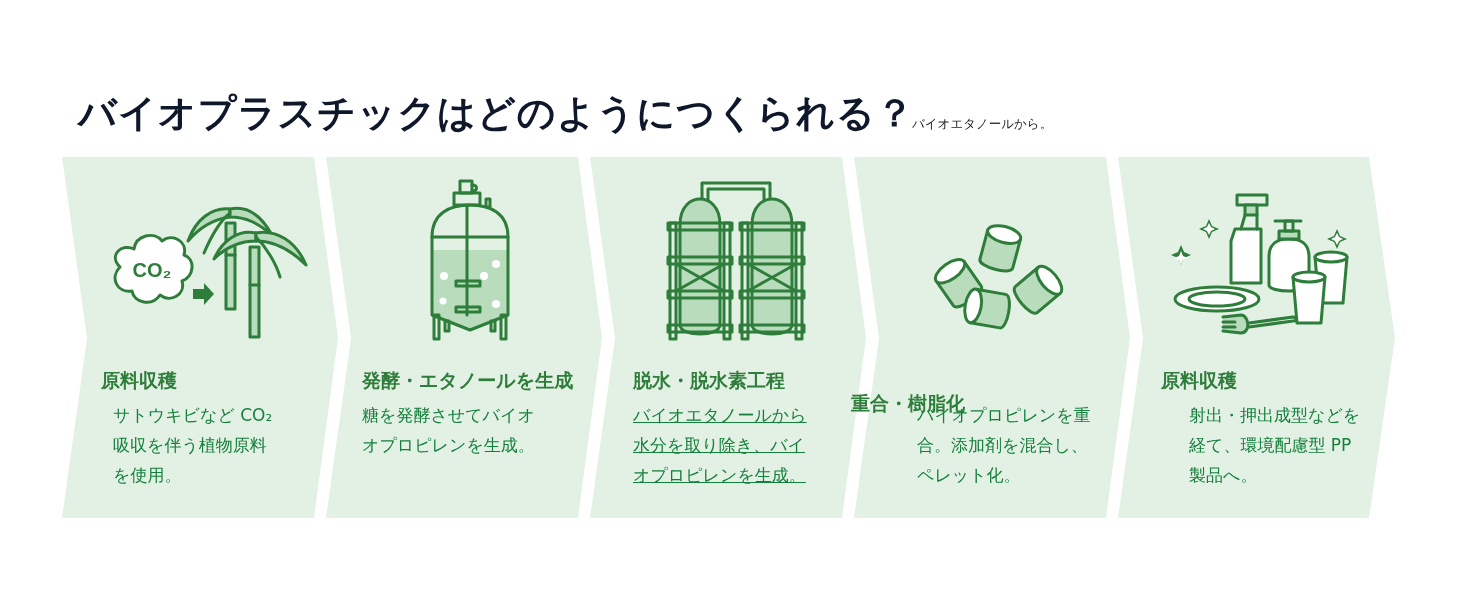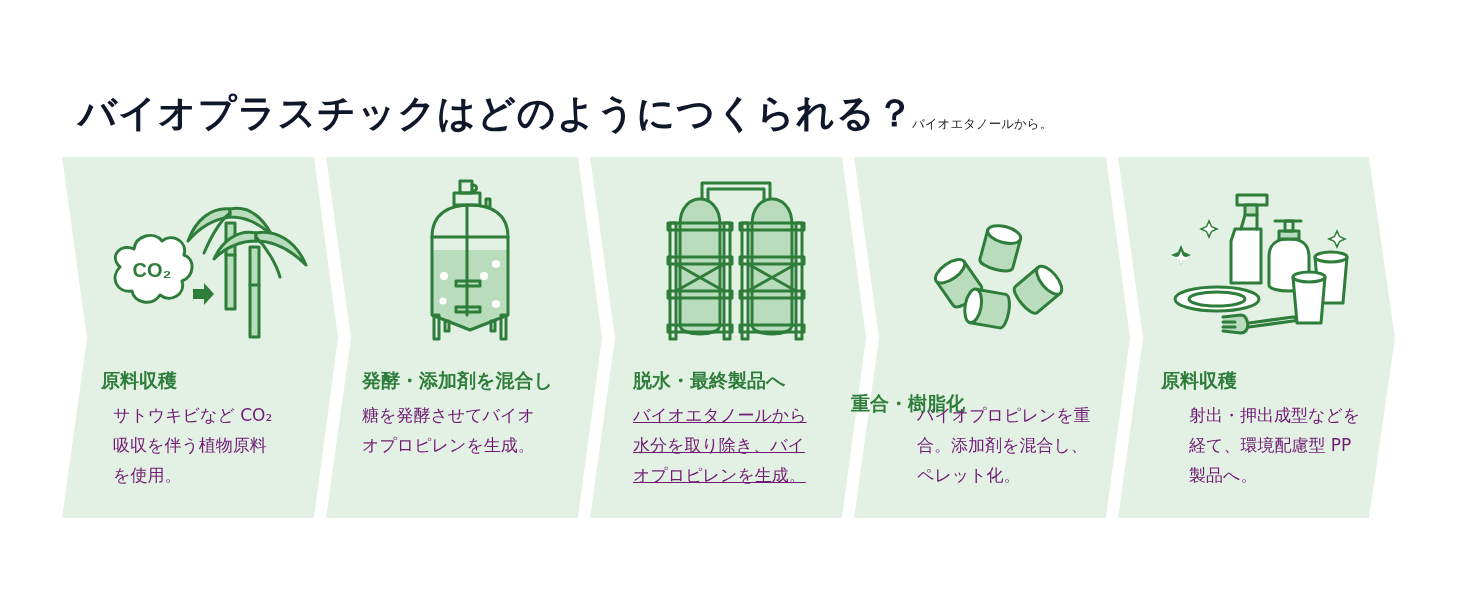--- a/index.html
+++ b/index.html
@@ -5,21 +5,21 @@
   html, body { margin:0; padding:0; background:#ffffff; }
   body { width:1465px; height:613px; position:relative; overflow:hidden;
          font-family:"DejaVu Sans","Liberation Sans",sans-serif; }
   .title { position:absolute; left:78px; top:88px; font-size:38px; font-weight:bold;
            color:#0f172a; letter-spacing:1px; white-space:nowrap; }
   .subtitle { position:absolute; left:912px; top:116px; font-size:12.5px; color:#222; white-space:nowrap; }
   .flow { position:absolute; left:0; top:0; width:1465px; height:613px; }
   .panel-shape { fill:#e3f1e4; }
   .icon { position:absolute; }
   .step-title { position:absolute; font-size:19px; font-weight:bold; color:#2e7d3a; white-space:nowrap; }
-  .step-body { position:absolute; font-size:17px; line-height:30px; color:#701a75; white-space:pre-line; width:230px; }
+  .step-body { position:absolute; font-size:17px; line-height:30px; color:#15803d; white-space:pre-line; width:230px; }
   svg .s { stroke:#2e7d3a; stroke-width:3; fill:none; stroke-linejoin:round; stroke-linecap:round; }
   svg .f { fill:#b9dcbc; }
   svg .w { fill:#ffffff; }
   svg .g { fill:#2e7d3a; }
 </style>
 </head>
 <body>
 
 <div class="title">バイオプラスチックはどのようにつくられる？</div>
 <div class="subtitle">バイオエタノールから。</div>
@@ -175,25 +175,25 @@
   <path class="s" d="M58,132 L76,130 C84,130 86,148 76,148 L58,146"></path>
   <path class="s" d="M58,137 L70,137 M58,142 L70,142"></path>
   <path class="s" d="M84,138 L128,132 C132,132 132,136 128,136 L84,142"></path>
 </svg>
 
 <div class="step-title" style="left:101px;top:368px;">原料収穫</div>
 <div class="step-body" style="left:113px;top:400px;">サトウキビなど CO₂
 吸収を伴う植物原料
 を使用。</div>
 
-<div class="step-title" style="left:362px;top:368px;">発酵・添加剤を混合し</div>
+<div class="step-title" style="left:362px;top:368px;">発酵・エタノールを生成</div>
 <div class="step-body" style="left:362px;top:400px;">糖を発酵させてバイオ
 オプロピレンを生成。</div>
 
-<div class="step-title" style="left:633px;top:368px;">脱水・最終製品へ</div>
+<div class="step-title" style="left:633px;top:368px;">脱水・脱水素工程</div>
 <div class="step-body" style="left:633px;top:400px;text-decoration:underline;">バイオエタノールから
 水分を取り除き、バイ
 オプロピレンを生成。</div>
 
 <div class="step-title" style="left:851px;top:368px;margin-top:23px;">重合・樹脂化</div>
 <div class="step-body" style="left:917px;top:400px;">バイオプロピレンを重
 合。添加剤を混合し、
 ペレット化。</div>
 
 <div class="step-title" style="left:1161px;top:368px;">原料収穫</div>

